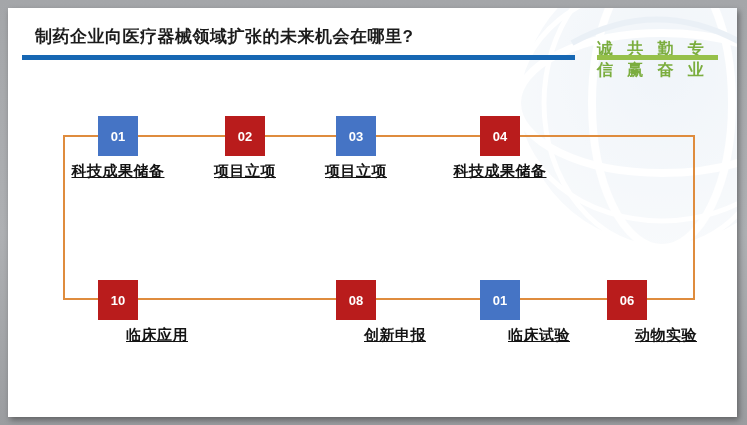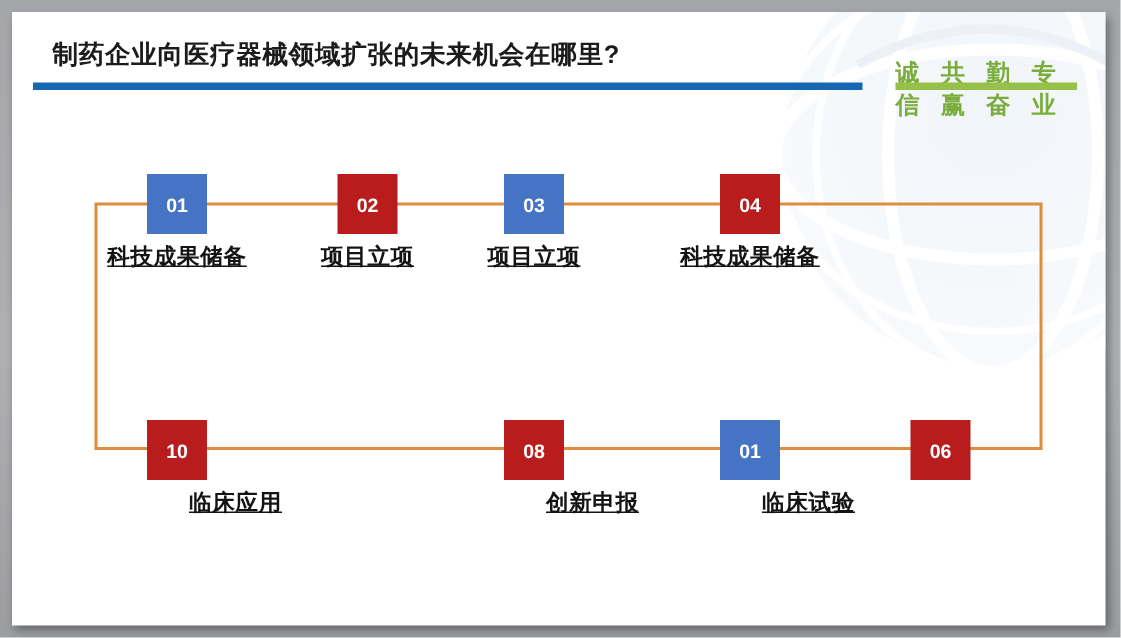--- a/index.html
+++ b/index.html
@@ -123,15 +123,16 @@
   <div class="node row-bottom col2">
     <div class="badge green">08</div>
     <div class="label">创新申报</div>
   </div>
   <div class="node row-bottom col3">
     <div class="badge blue">01</div>
     <div class="label">临床试验</div>
   </div>
   <div class="node row-bottom col4">
     <div class="badge green">06</div>
+    <div class="label">动物实验</div>
   </div>
 
 </div>
 
 </body></html>

